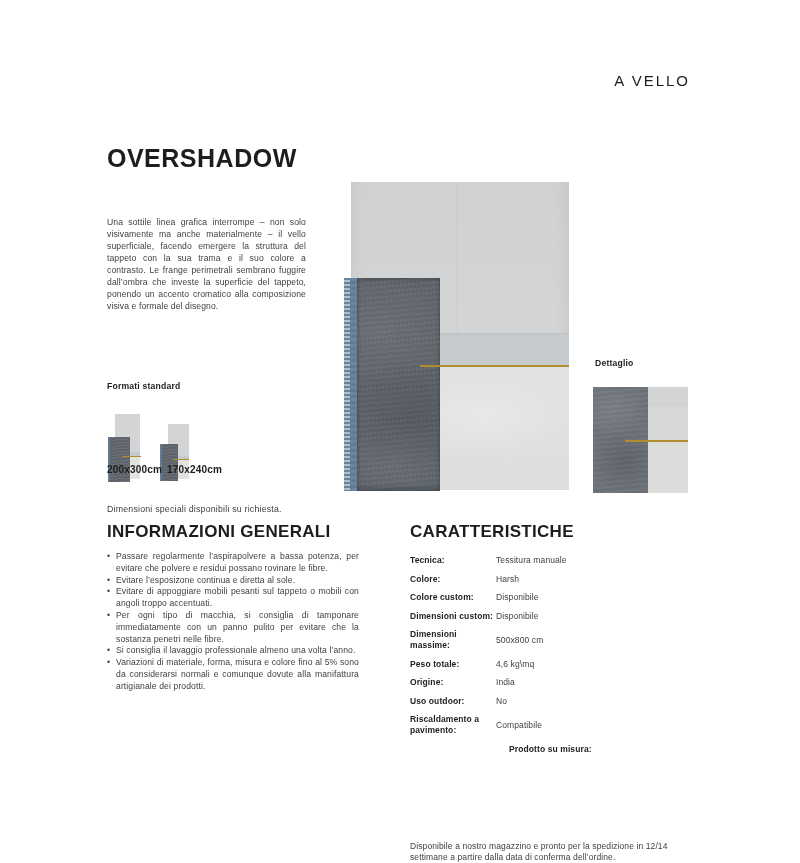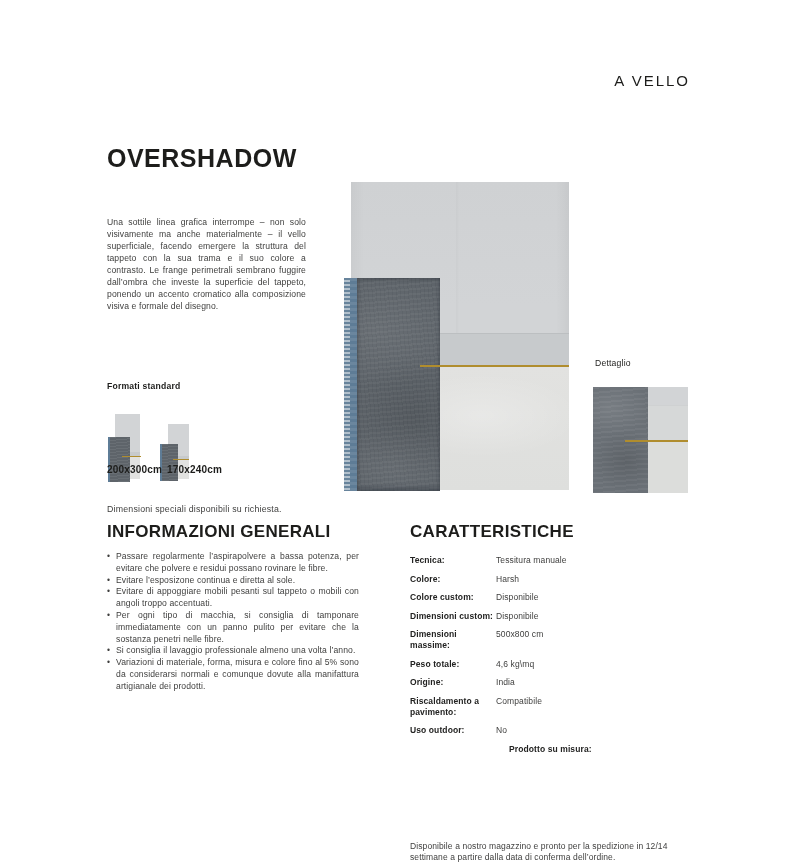--- a/index.html
+++ b/index.html
@@ -11,32 +11,32 @@
   .collection { position:absolute; top:72px; right:110px; font-size:15px; letter-spacing:2px; color:var(--text-dark); font-weight:400; }
   .title { position:absolute; left:107px; top:144px; font-size:25px; font-weight:800; letter-spacing:.5px; color:var(--text-dark); }
   .designer { position:absolute; left:107px; top:192px; font-size:13.5px; letter-spacing:.6px; color:#2d2d2c; font-weight:400; }
   .description { position:absolute; left:107px; top:216px; width:199px; font-size:8.6px; line-height:12px; color:var(--text-body); text-align:justify; letter-spacing:.1px; }
 
   .formats-heading { position:absolute; left:107px; top:381px; font-size:8.6px; font-weight:700; color:var(--text-dark); letter-spacing:.2px; }
   .size-label { position:absolute; top:464px; font-size:10px; font-weight:700; color:var(--text-dark); letter-spacing:.2px; }
   .size-1 { left:107px; } .size-2 { left:167px; }
   .formats-note { position:absolute; left:107px; top:504px; font-size:8.8px; color:var(--text-body); letter-spacing:.2px; }
 
-  .detail-heading { position:absolute; left:595px; top:358px; font-size:8.6px; font-weight:400; color:var(--text-dark); letter-spacing:.2px; }
+  .detail-heading { position:absolute; left:595px; top:358px; font-size:8.6px; font-weight:700; color:var(--text-dark); letter-spacing:.2px; }
 
   .section-heading { font-size:17px; font-weight:800; letter-spacing:.3px; color:var(--text-dark); }
   .general { position:absolute; left:107px; top:522px; width:252px; }
   .general .section-heading { margin-bottom:9px; }
   .bullet-list { list-style:none; }
   .bullet-item { position:relative; padding-left:9px; font-size:8.6px; line-height:11.8px; color:var(--text-body); text-align:justify; letter-spacing:.1px; }
   .bullet-dot { position:absolute; left:0; top:0; font-size:8.6px; color:var(--text-body); }
 
   .chars { position:absolute; left:410px; top:522px; width:284px; }
   .chars .section-heading { margin-bottom:13px; }
-  .spec-row { display:flex; align-items:flex-start; margin-bottom:7.5px; }
+  .spec-row { display:flex; align-items:center; margin-bottom:7.5px; }
   .spec-label { width:86px; flex:0 0 86px; font-size:8.5px; line-height:11px; font-weight:700; color:#232322; letter-spacing:.1px; }
   .spec-value { flex:1; font-size:8.5px; line-height:11px; color:var(--text-body); letter-spacing:.1px; }
   .spec-row:last-child { align-items:center;flex-direction:column; }
   .spec-row:last-child .spec-value { margin-top:11px; }
 
   
   .main-rug { position:absolute; left:351px; top:182px; width:218px; height:308px; }
   .rug-base { position:absolute; inset:0;
     background:
       linear-gradient(90deg, rgba(0,0,0,.03), transparent 6%, transparent 94%, rgba(0,0,0,.04)),
@@ -210,29 +210,29 @@
           <div class="spec-label">Peso totale:</div>
           <div class="spec-value">4,6 kg\mq</div>
         </div>
 
         <div class="spec-row">
           <div class="spec-label">Origine:</div>
           <div class="spec-value">India</div>
         </div>
 
         <div class="spec-row">
+          <div class="spec-label">Uso outdoor:</div>
+          <div class="spec-value">No</div>
+        </div>
+
+        <div class="spec-row">
           <div class="spec-label">Riscaldamento a pavimento:</div>
           <div class="spec-value">Compatibile</div>
         </div>
 
         <div class="spec-row">
-          <div class="spec-label">Uso outdoor:</div>
-          <div class="spec-value">No</div>
-        </div>
-
-        <div class="spec-row">
           <div class="spec-label">Prodotto su misura:</div>
           <div class="spec-value">Disponibile a nostro magazzino e pronto per la spedizione in 12/14 settimane a partire dalla data di conferma dell’ordine.</div>
         </div>
       </div>
   </section>
 
 </div>
 
 </body></html>

